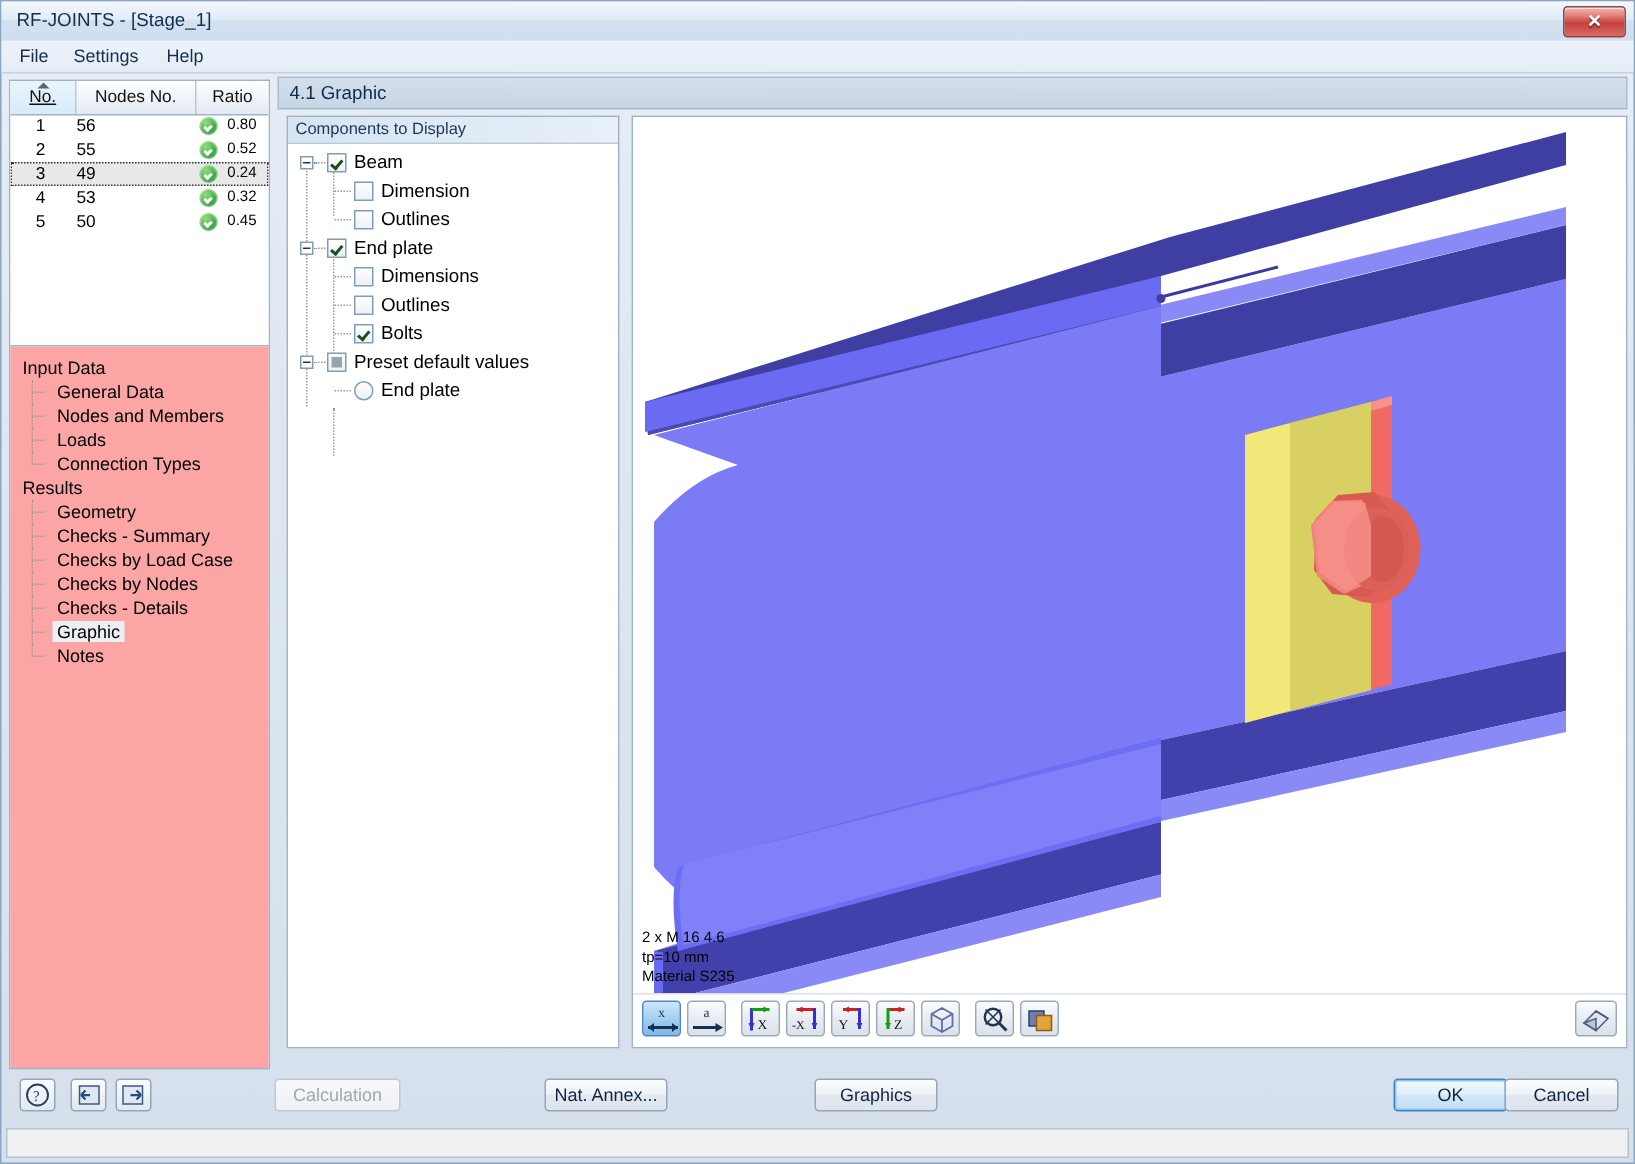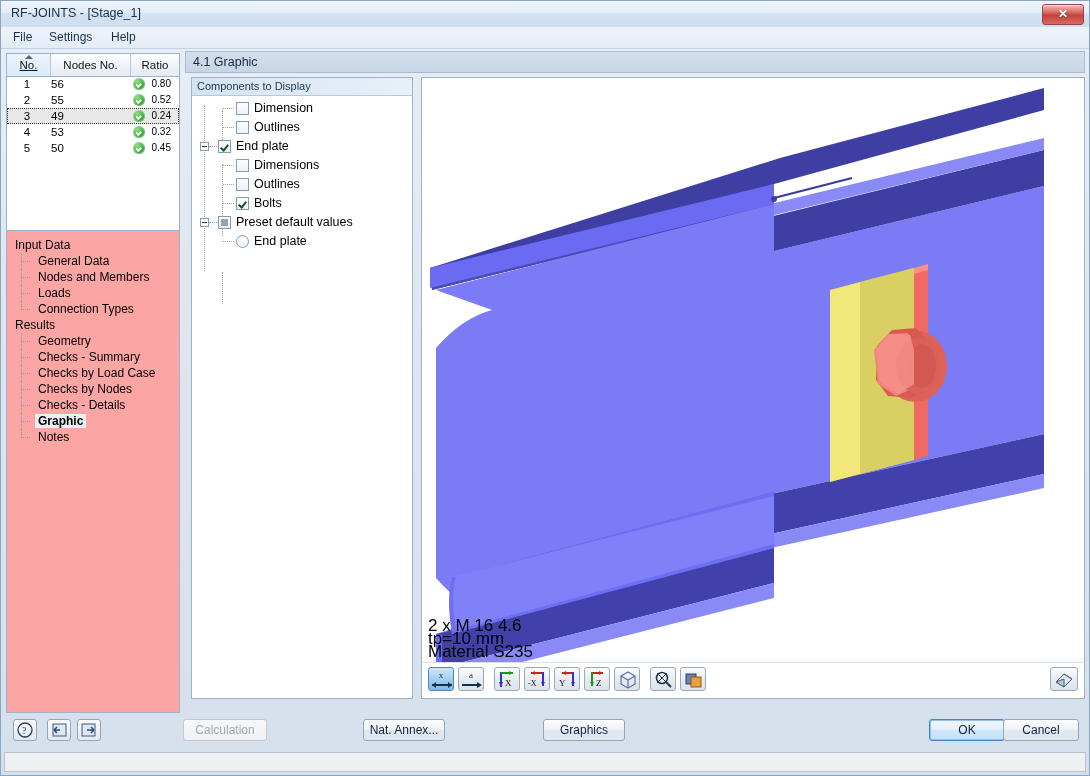--- a/index.html
+++ b/index.html
@@ -108,21 +108,21 @@
   .nav-child:before{
     content:"";position:absolute;left:8px;top:0;bottom:0;
     border-left:1px dotted #9a9a9a;
   }
   .nav-child:after{
     content:"";position:absolute;left:8px;top:8px;width:9px;
     border-top:1px dotted #9a9a9a;
   }
   .nav-child.last:before{bottom:8px;}
   .nav-child .lbl{position:relative;padding:0 3px;}
-  .nav-child.active .lbl{background:#eceff3;font-weight:bold;}
+  .nav-child.active .lbl{background:#eceff3;}
   
   .rightpane{
     position:absolute;left:184px;top:50px;right:4px;height:662px;
   }
   .sectionhdr{
     position:absolute;left:0;top:0;right:0;height:22px;
     background:linear-gradient(to bottom,#d4dfeb,#c7d5e5);
     border:1px solid #a9bccf;box-sizing:border-box;
   }
   .sectionhdr span{position:absolute;left:7px;top:3px;font-size:12.5px;color:#102a47;}
@@ -174,21 +174,21 @@
   .dline{position:absolute;border-left:1px dotted #9a9a9a;}
   .hline{position:absolute;border-top:1px dotted #9a9a9a;}
   
   .gfx{
     position:absolute;left:236px;top:26px;right:0;height:622px;
     background:#fff;border:1px solid #9fb3c8;box-sizing:border-box;
     overflow:hidden;
   }
   .gcanvas{position:absolute;left:0;top:0;right:0;bottom:36px;overflow:hidden;}
   .gnote{
-    position:absolute;left:6px;bottom:40px;font-size:17px;line-height:13px;
+    position:absolute;left:6px;bottom:40px;font-size:10px;line-height:13px;
     color:#000;z-index:5;
   }
   .gtoolbar{
     position:absolute;left:0;right:0;bottom:0;height:35px;
     background:#fff;border-top:1px solid #d8e0e8;
   }
   .tbtn{
     position:absolute;top:4px;width:26px;height:24px;
     border:1px solid #9aa9b8;border-radius:3px;
     background:linear-gradient(to bottom,#fbfcfd,#e6ebf1 55%,#dbe2ea);
@@ -328,20 +328,26 @@
       <div class="comp-hdr">
         <span>Components to Display</span>
       </div>
       <div class="tree">
 
         <div class="dline" style="left:12px;top:9px;height:166px"></div>
         <div class="dline" style="left:30px;top:14px;height:34px"></div>
         <div class="dline" style="left:30px;top:68px;height:72px"></div>
         <div class="dline" style="left:30px;top:176px;height:32px"></div>
 
+        <div class="tnode" style="height:19px">
+          <div class="expander" style="left:8px"></div>
+          <div class="cbx on" style="left:26px"></div>
+          <div class="hline" style="left:17px;top:9px;width:8px"></div>
+          <div class="tlbl" style="left:44px">Beam</div>
+        </div>
 
         <div class="tnode">
           <div class="cbx" style="left:44px"></div>
           <div class="hline" style="left:31px;top:9px;width:11px"></div>
           <div class="tlbl" style="left:62px">Dimension</div>
         </div>
 
         <div class="tnode">
           <div class="cbx" style="left:44px"></div>
           <div class="hline" style="left:31px;top:9px;width:11px"></div>

